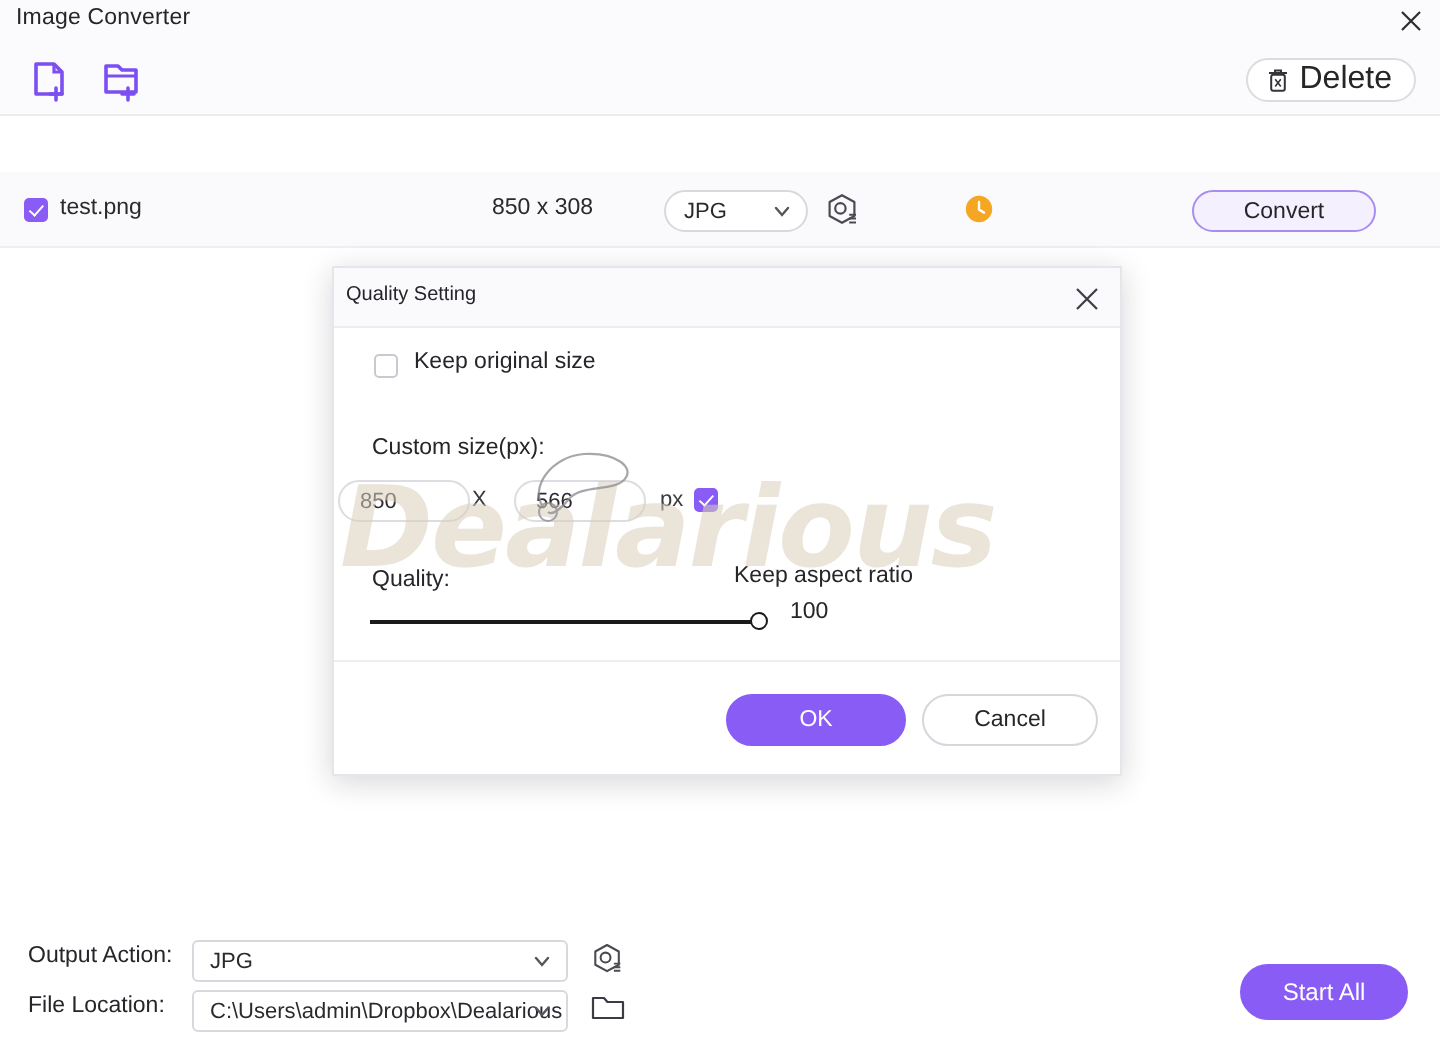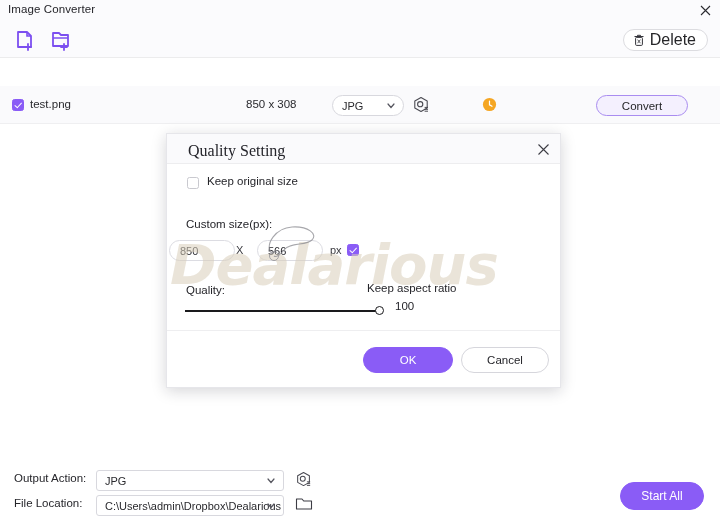--- a/index.html
+++ b/index.html
@@ -158,22 +158,22 @@
     box-shadow: 0 3px 14px rgba(20,20,40,.18);
     z-index: 30;
   }
   .dlg-head {
     position: absolute; left: 0; top: 0;
     width: 100%; height: 30px;
     background: #fafafc;
     border-bottom: 1px solid #ededef;
   }
   .dlg-title {
-    position: absolute; left: 21px; top: 8px;
-    font-size: 16px; color: #24242a; font-family: Liberation Serif, serif;
+    position: absolute; left: 6px; top: 8px;
+    font-size: 10px; color: #24242a;
   }
   .dlg-close {
     position: absolute; right: 8px; top: 6px;
     width: 18px; height: 18px;
     display: flex; align-items: center; justify-content: center;
     cursor: pointer;
   }
   .dlg-body { position: absolute; left: 0; top: 30px; width: 100%; height: 186px; }
   .dlg-foot {
     position: absolute; left: 0; bottom: 0;

